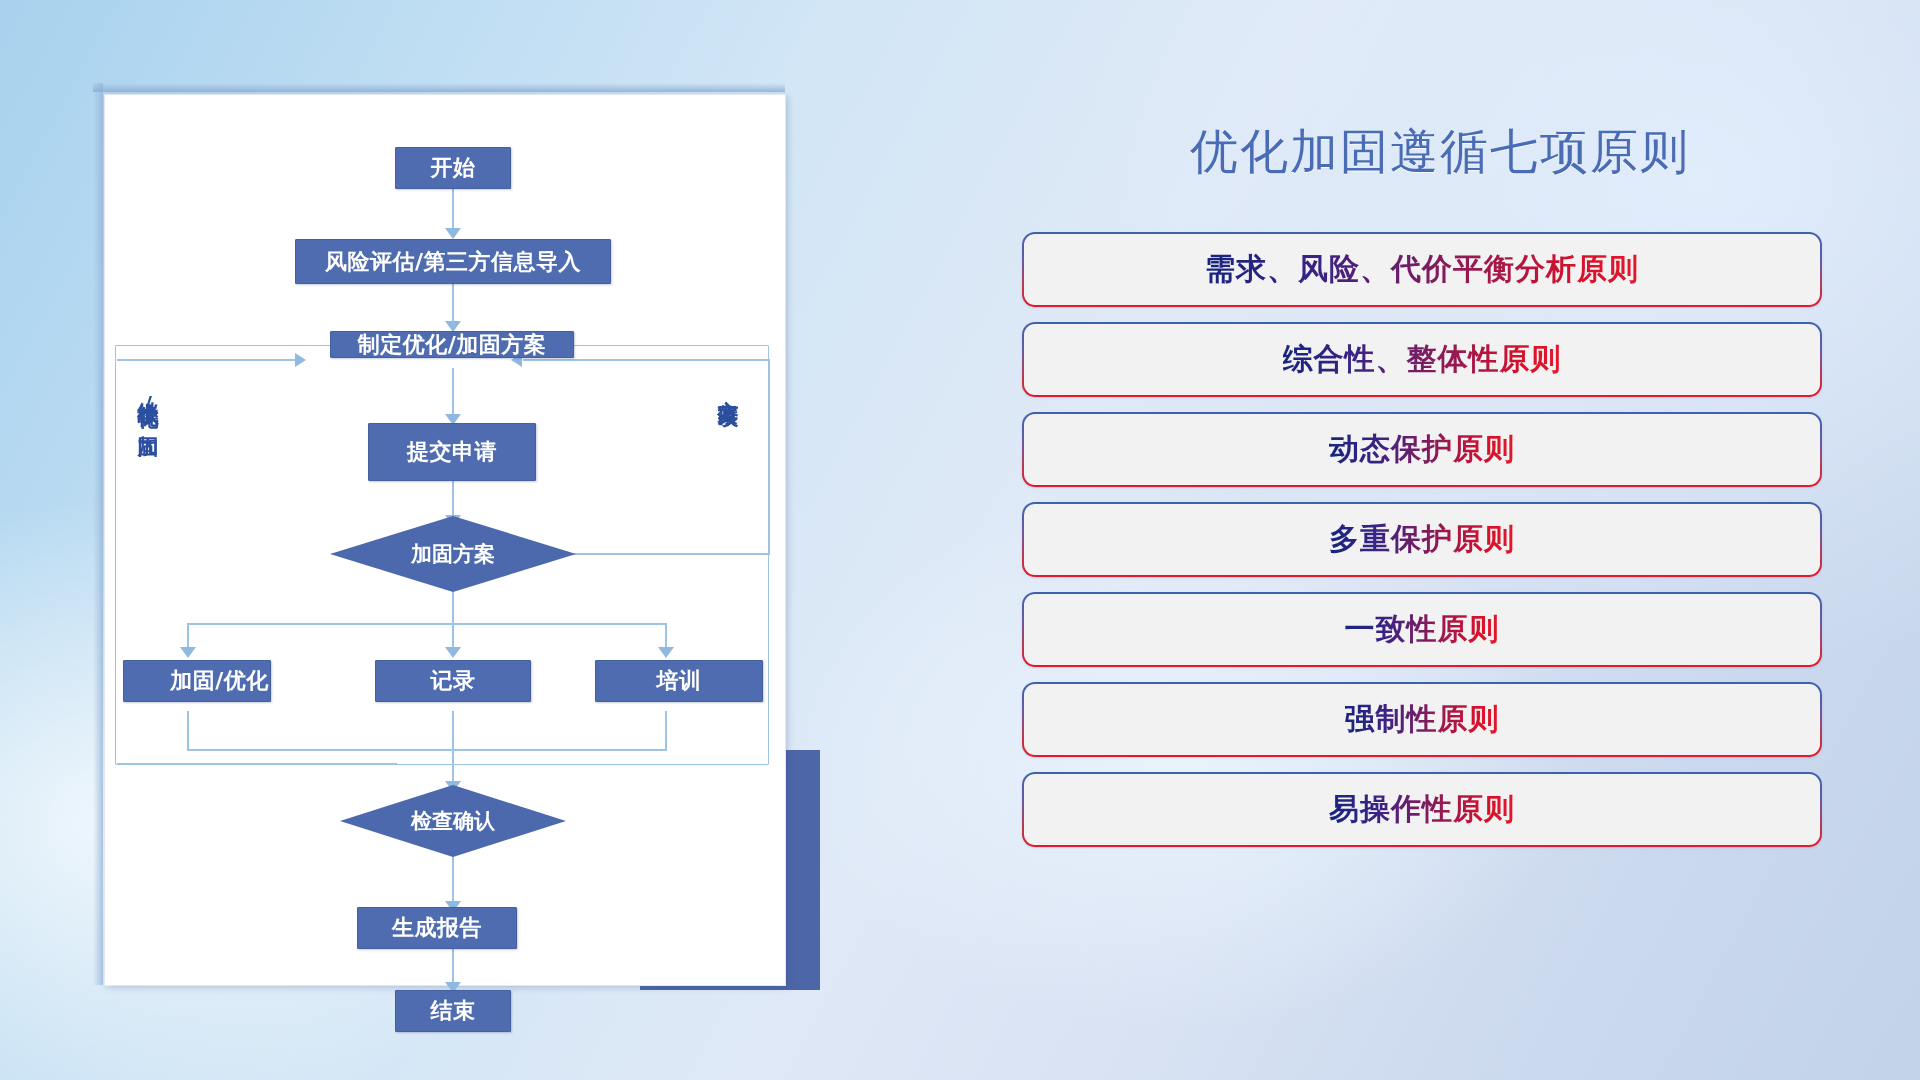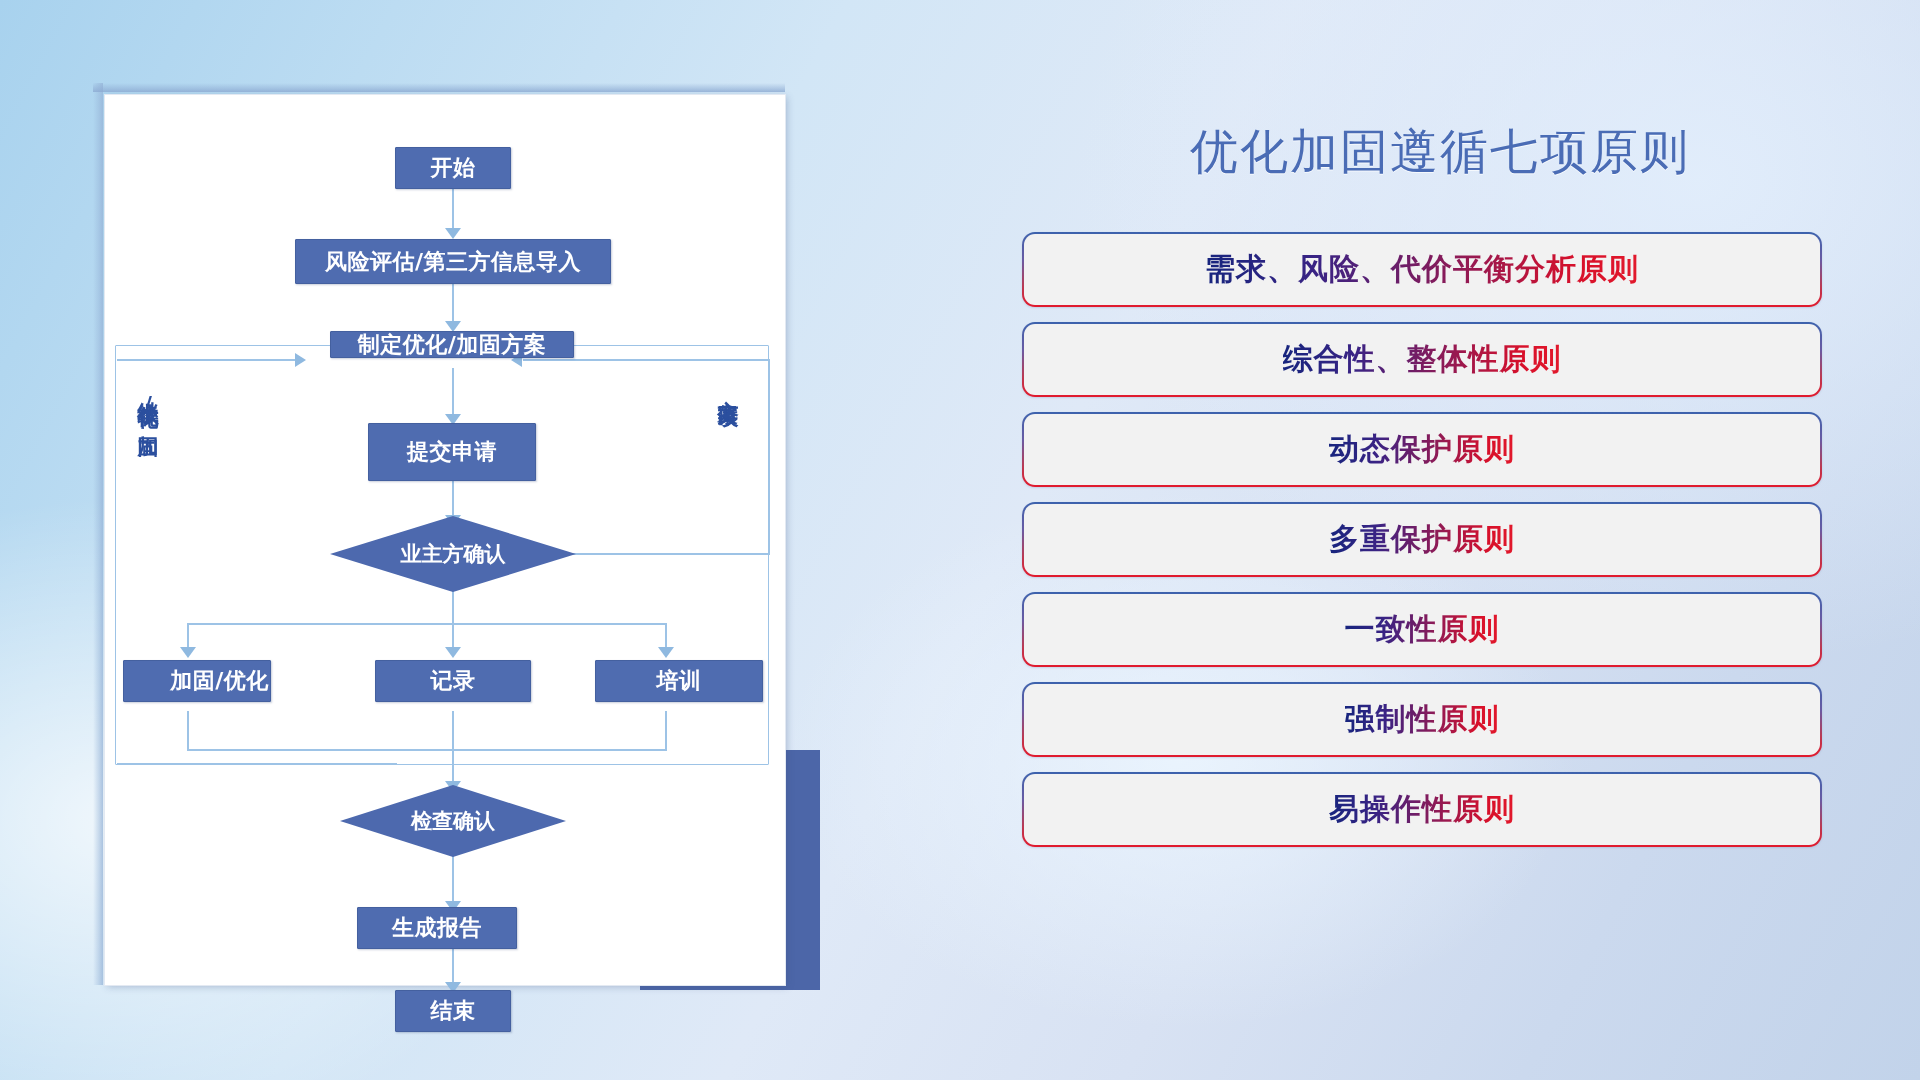--- a/index.html
+++ b/index.html
@@ -165,21 +165,21 @@
 
     <div class="node" style="left:225px;top:236px;width:244px;height:27px;font-size:22px;">
       <span>制定优化/加固方案</span>
     </div>
 
     <div class="node" style="left:263px;top:328px;width:168px;height:58px;font-size:22px;">
       <span>提交申请</span>
     </div>
 
     <div class="diamond" style="left:225px;top:421px;width:246px;height:76px;font-size:21px;">
-      <span>业主方确认</span>
+      <span>加固方案</span>
     </div>
 
     <div class="node" style="left:18px;top:565px;width:148px;height:42px;font-size:22px;padding-left:45px;">
       <span>加固/优化</span>
     </div>
 
     <div class="node" style="left:270px;top:565px;width:156px;height:42px;font-size:22px;">
       <span>记录</span>
     </div>
 

